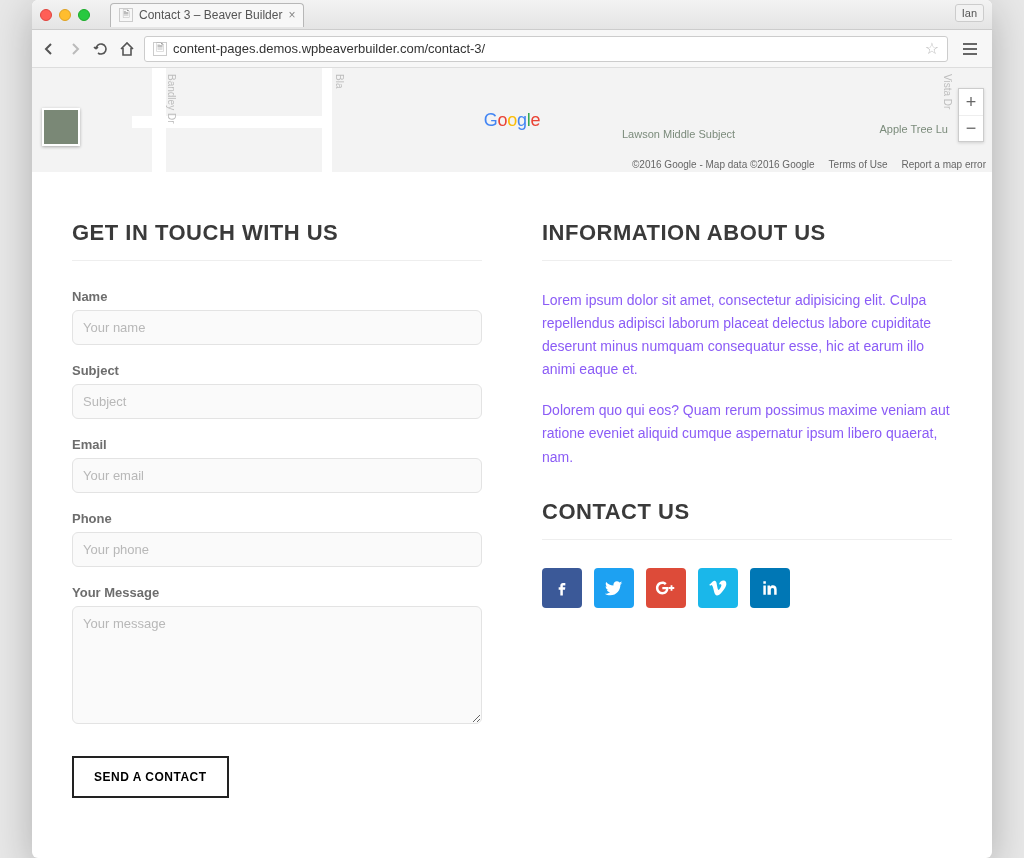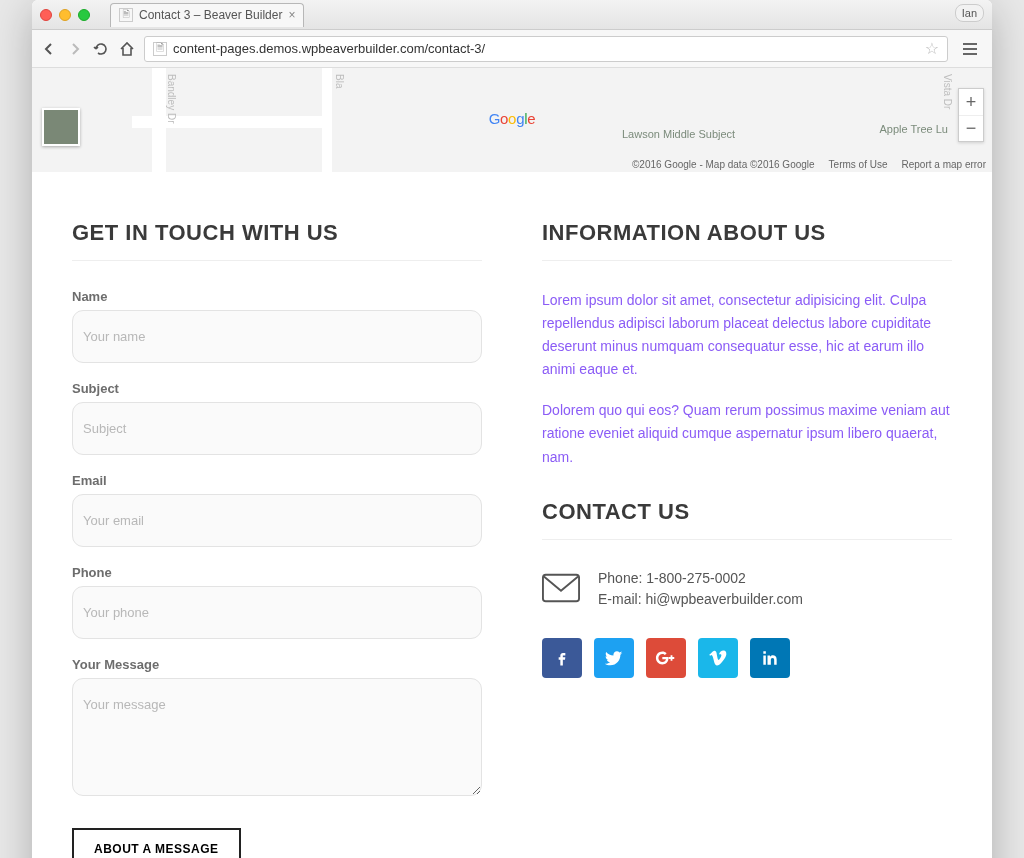--- a/index.html
+++ b/index.html
@@ -44,21 +44,21 @@
     padding: 0 8px;
     font-size: 12px;
     color: #555;
     gap: 6px;
   }
   .tab-fav { width:14px; height:14px; border:1px solid #ccc; color:#888; font-size:9px; display:flex;align-items:center;justify-content:center;}
   .tab-close { font-size: 12px; color:#888; cursor:pointer; }
   .profile {
     position:absolute; right:8px; top:4px;
     font-size:11px; color:#555;
-    border:1px solid #ccc; border-radius:8px; padding:2px 6px;
+    border:1px solid #ccc; border-radius:3px; padding:2px 6px;
     background:#f2f2f2;
   }
   .toolbar {
     height: 38px;
     background: #f7f7f7;
     border-bottom: 1px solid #ddd;
     display: flex;
     align-items: center;
     padding: 0 8px;
     gap: 8px;
@@ -82,21 +82,21 @@
   .urlbar .url-text { flex:1; }
   .menu-btn { width:28px; height:26px; display:flex;align-items:center;justify-content:center; color:#666;cursor:pointer;}
 
   .map {
     height: 104px;
     background: #f3f3f3;
     position: relative;
     overflow:hidden;
   }
   .map svg.roads { position:absolute; inset:0; }
-  .map .g-logo { position:absolute; left:50%; top:50%; transform:translate(-50%,-10px); font-size:15px; font-weight:500; letter-spacing:-0.3px;text-align:center;}
+  .map .g-logo { position:absolute; left:50%; top:50%; transform:translate(-50%,-10px); font-size:18px; font-weight:500; letter-spacing:-0.3px;text-align:center;}
   .map .g-logo span:nth-child(1){color:#4285F4}
   .map .g-logo span:nth-child(2){color:#EA4335}
   .map .g-logo span:nth-child(3){color:#FBBC05}
   .map .g-logo span:nth-child(4){color:#4285F4}
   .map .g-logo span:nth-child(5){color:#34A853}
   .map .g-logo span:nth-child(6){color:#EA4335}
   .map .poi { position:absolute; font-size:11px; color:#7b8b7b; }
   .map .poi1 { left:590px; top:60px; }
   .map .poi2 { right:44px; top:55px; }
   .map .streetview {
@@ -140,22 +140,22 @@
     margin-bottom:6px;
     display:block;
   }
   .field {
     margin-bottom:18px;
   }
   input[type=text], textarea {
     width:100%;
     border:1px solid #e3e3e3;
     background:#fafafa;
-    border-radius:11px;
-    padding:18px 10px;
+    border-radius:6px;
+    padding:9px 10px;
     font-size:13px;
     color:#333;
     font-family:inherit;
   }
   input::placeholder, textarea::placeholder { color:#b8b8b8; }
   textarea { height:118px; resize:vertical; }
   .send-btn {
     border:2px solid #222;
     background:#fff;
     padding:12px 20px;
@@ -276,45 +276,33 @@
       <div class="field">
         <label class="form-label">Phone</label>
         <input type="text" placeholder="Your phone" style="">
       </div>
 
       <div class="field">
         <label class="form-label">Your Message</label>
         <textarea placeholder="Your message" style=""></textarea>
       </div>
 
-      <button class="send-btn">ABOUT A MESSAGE</button>
+      <button class="send-btn">SEND A CONTACT</button>
     </div>
 
     <div class="col">
       <div class="about">
         <h2>INFORMATION ABOUT US</h2>
         <p>Lorem ipsum dolor sit amet, consectetur adipisicing elit. Culpa repellendus adipisci laborum placeat delectus labore cupiditate deserunt minus numquam consequatur esse, hic at earum illo animi eaque et.</p>
         <p>Dolorem quo qui eos? Quam rerum possimus maxime veniam aut ratione eveniet aliquid cumque aspernatur ipsum libero quaerat, nam.</p>
       </div>
 
       <div class="contact-block">
         <h2>CONTACT US</h2>
 
-        <div class="contact-row">
-          <div class="icon-box">
-            <svg viewBox="0 0 40 30" width="38" height="30">
-                <rect x="1" y="1" width="38" height="28" rx="3" fill="none" stroke="#555" stroke-width="2"></rect>
-                <path d="M2 3 L20 18 L38 3" fill="none" stroke="#555" stroke-width="2"></path>
-              </svg>
-          </div>
-          <div class="txt">
-            <div>Phone: 1-800-275-0002</div>
-            <div>E-mail: hi@wpbeaverbuilder.com</div>
-          </div>
-        </div>
 
 
         <div class="socials">
           <div class="sbtn fb">
             <svg width="20" height="20" viewBox="0 0 24 24" fill="#fff">
                 <path d="M13 9h3V6h-3c-1.7 0-3 1.3-3 3v2H8v3h2v7h3v-7h2.6l.4-3H13V9z"></path>
               </svg>
           </div>
           <div class="sbtn tw">
             <svg width="20" height="20" viewBox="0 0 24 24" fill="#fff">

